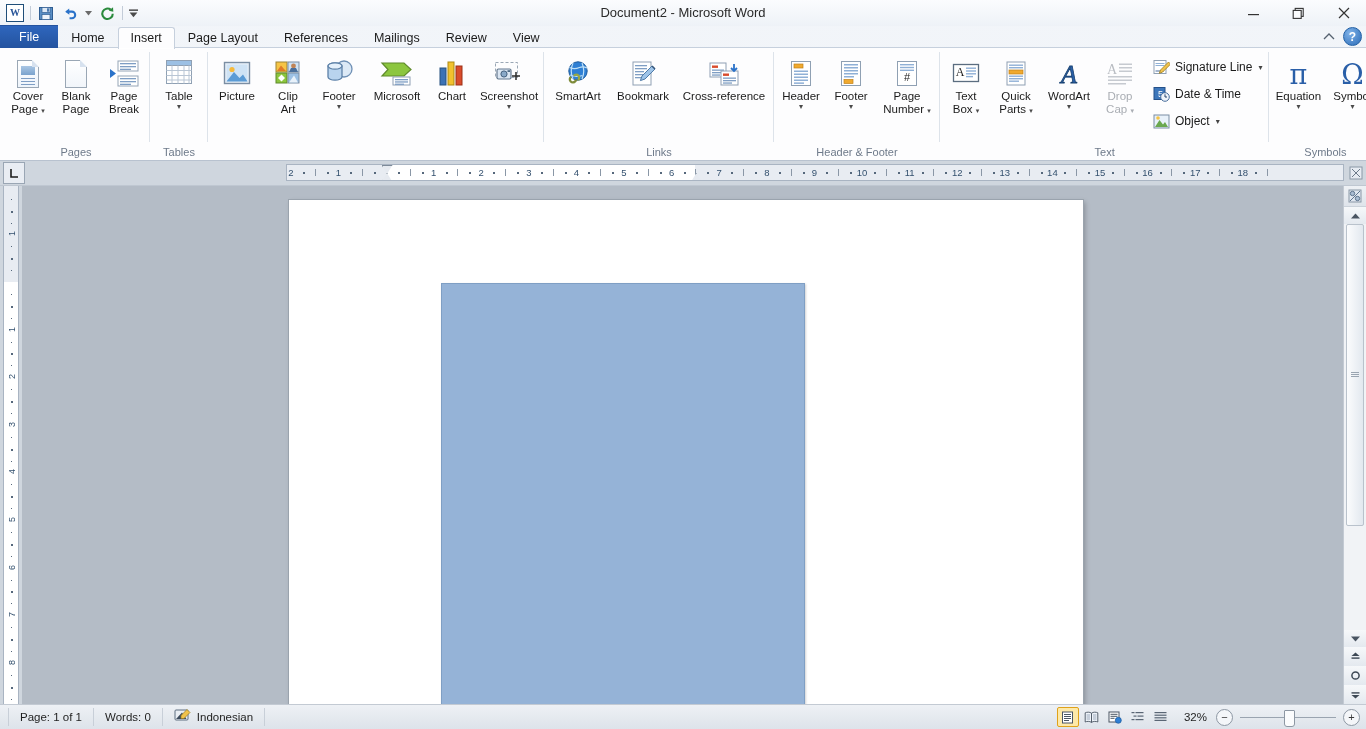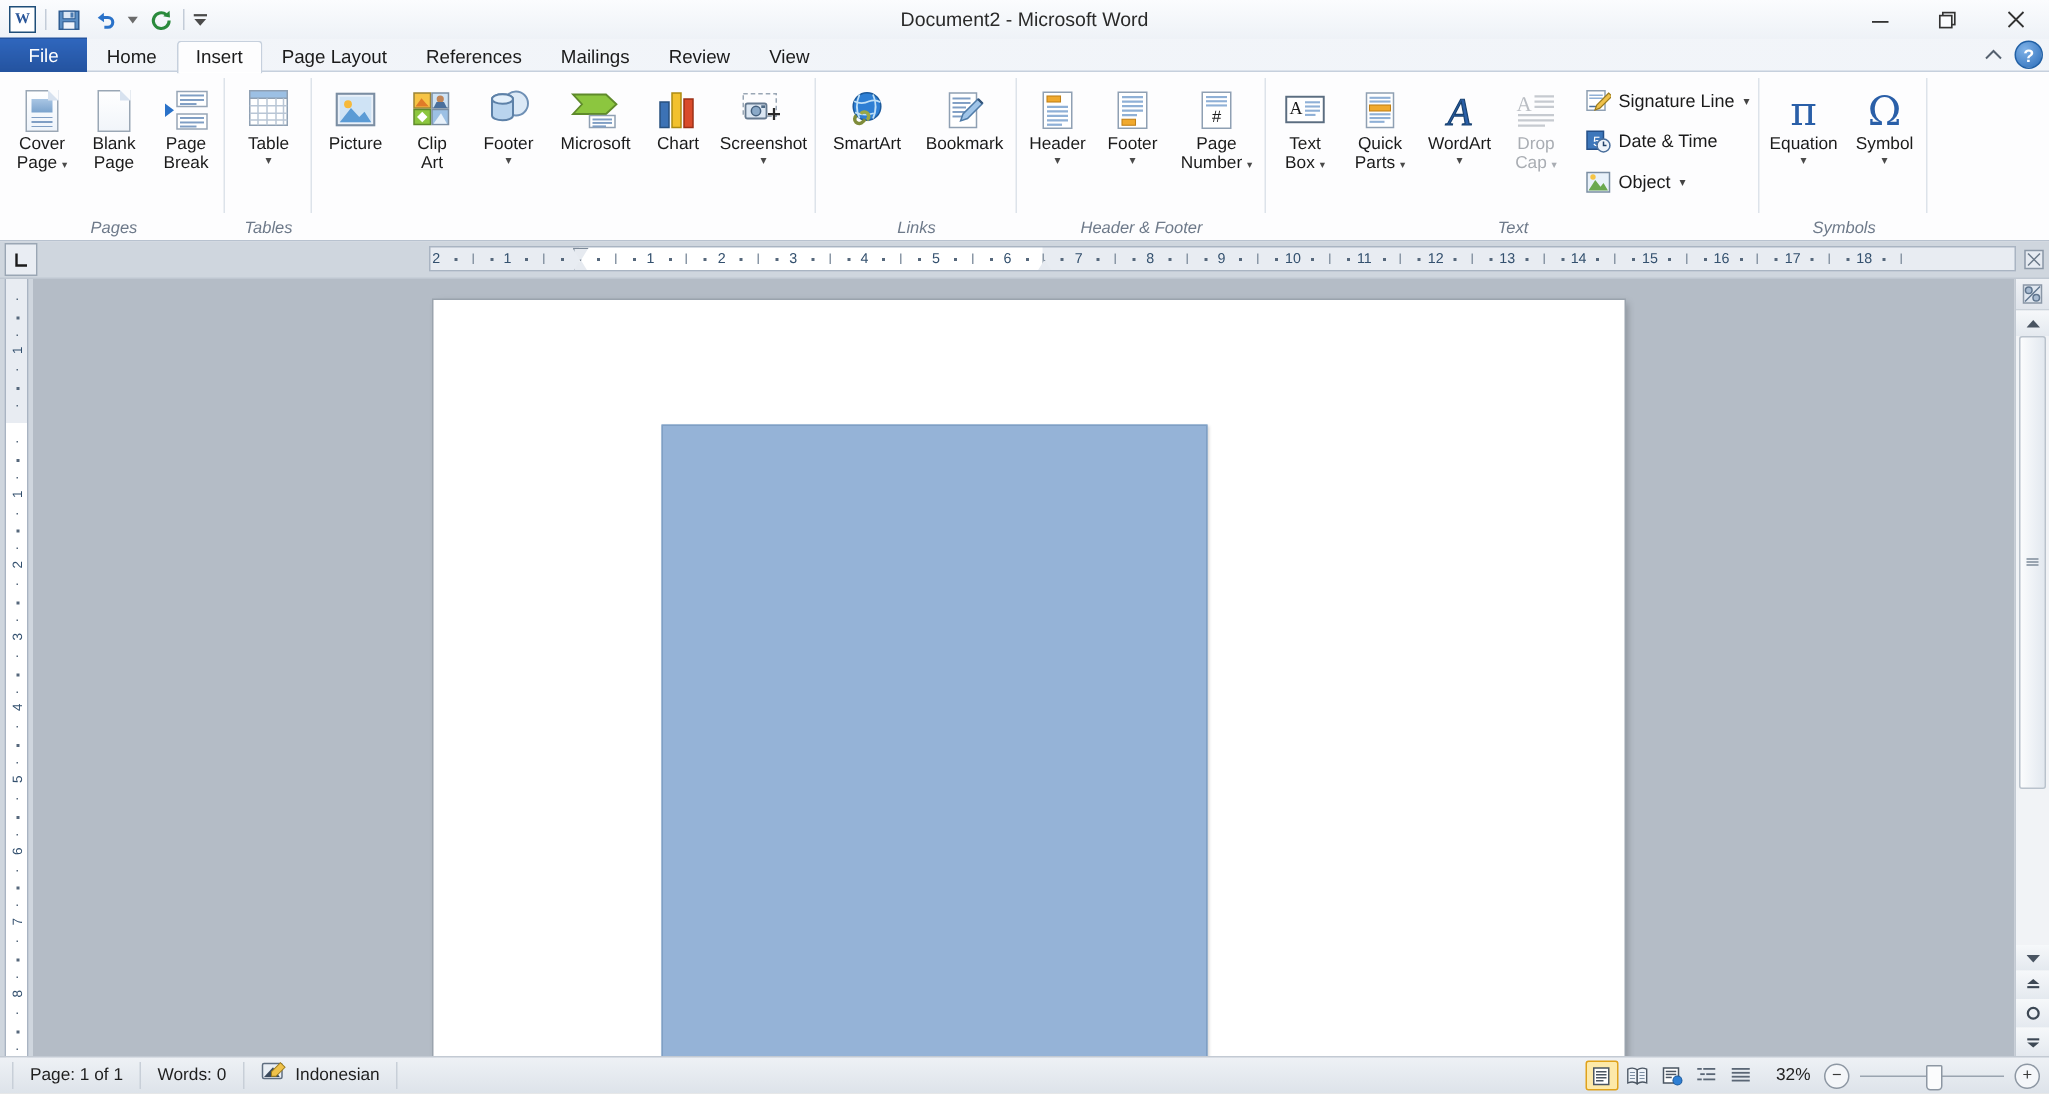--- a/index.html
+++ b/index.html
@@ -44,21 +44,21 @@
   .helpbtn{width:17px;height:17px;border-radius:50%;background:radial-gradient(circle at 35% 30%,#7fb2e8,#2b6cb8);
            color:#fff;font-size:12px;font-weight:bold;display:flex;align-items:center;justify-content:center;
            line-height:1;border:1px solid #2160a5;}
 
   
   .ribbon{flex:0 0 112px;height:112px;background:#fdfdfe;border-bottom:1px solid #b8c2cf;
           display:flex;position:relative;overflow:hidden;}
   .group{position:relative;display:flex;flex-direction:column;align-items:center;
          height:112px;padding:0 2px;}
   .group-body{flex:1;display:flex;align-items:flex-start;padding-top:4px;}
-  .group-label{height:16px;line-height:16px;font-size:11px;color:#6e7a8a;text-align:center;width:100%;font-style:italic;}
+  .group-label{height:16px;line-height:16px;font-size:11px;color:#6e7a8a;text-align:center;width:100%;}
   .group::after{content:"";position:absolute;right:0;top:4px;bottom:18px;width:1px;background:#dde3ea;}
 
   .btn{display:flex;flex-direction:column;align-items:center;justify-content:flex-start;
        width:54px;padding:3px 1px 0;border:1px solid transparent;border-radius:2px;cursor:default;}
   .btn .ic{height:32px;display:flex;align-items:flex-end;justify-content:center;}
   .btn .lb{font-size:11.5px;line-height:12.5px;text-align:center;color:#1b1b1b;margin-top:2px;
            display:flex;flex-direction:column;align-items:center;}
   .btn .lb .caret{font-size:8px;line-height:8px;color:#4a4a4a;margin-top:0px;}
   .btn.dis .lb{color:#a9adb3;}
   .btn.w44{width:44px;}
@@ -413,20 +413,42 @@
                   <rect x="7" y="8" width="12" height="1.3"></rect>
                   <rect x="7" y="11" width="9" height="1.3"></rect>
                   <rect x="7" y="14" width="12" height="1.3"></rect>
                   <rect x="7" y="17" width="8" height="1.3"></rect>
                 </g>
               <path d="M24 6 L14 16 l-1.6 4.6 4.6 -1.6 L27 9 Z" fill="#9fc4e8" stroke="#4f7ba8"></path>
               <path d="M24 6 L27 9" stroke="#34557a" stroke-width="1.6"></path>
             </svg>
           </div>
           <div class="lb">Bookmark</div>
+        </div>
+        <div class="btn w92" style="width:92px">
+          <div class="ic">
+            <svg width="32" height="28" viewBox="0 0 32 28">
+              <rect x="2" y="3" width="16" height="14" fill="#fff" stroke="#8fa0b3"></rect>
+              <rect x="4" y="5.5" width="6" height="2.4" fill="#d94b2b"></rect>
+              <g fill="#7f9ec4">
+                  <rect x="4" y="9.5" width="12" height="1.3"></rect>
+                  <rect x="4" y="12" width="12" height="1.3"></rect>
+                  <rect x="4" y="14.4" width="8" height="1.3"></rect>
+                </g>
+              <rect x="13" y="11" width="17" height="14" fill="#fff" stroke="#8fa0b3"></rect>
+              <rect x="15" y="13.5" width="6" height="2.4" fill="#d94b2b"></rect>
+              <g fill="#7f9ec4">
+                  <rect x="15" y="17.5" width="13" height="1.3"></rect>
+                  <rect x="15" y="20" width="13" height="1.3"></rect>
+                  <rect x="15" y="22.4" width="9" height="1.3"></rect>
+                </g>
+              <path d="M26 4 v6 M23 8 l3 3 3 -3" fill="none" stroke="#2a72c9" stroke-width="1.8"></path>
+            </svg>
+          </div>
+          <div class="lb">Cross-reference</div>
         </div>
       </div>
       <div class="group-label">Links</div>
     </div>
 
     <div class="group">
       <div class="group-body">
         <div class="btn w46" style="width:46px">
           <div class="ic">
             <svg width="28" height="28" viewBox="0 0 28 28">

